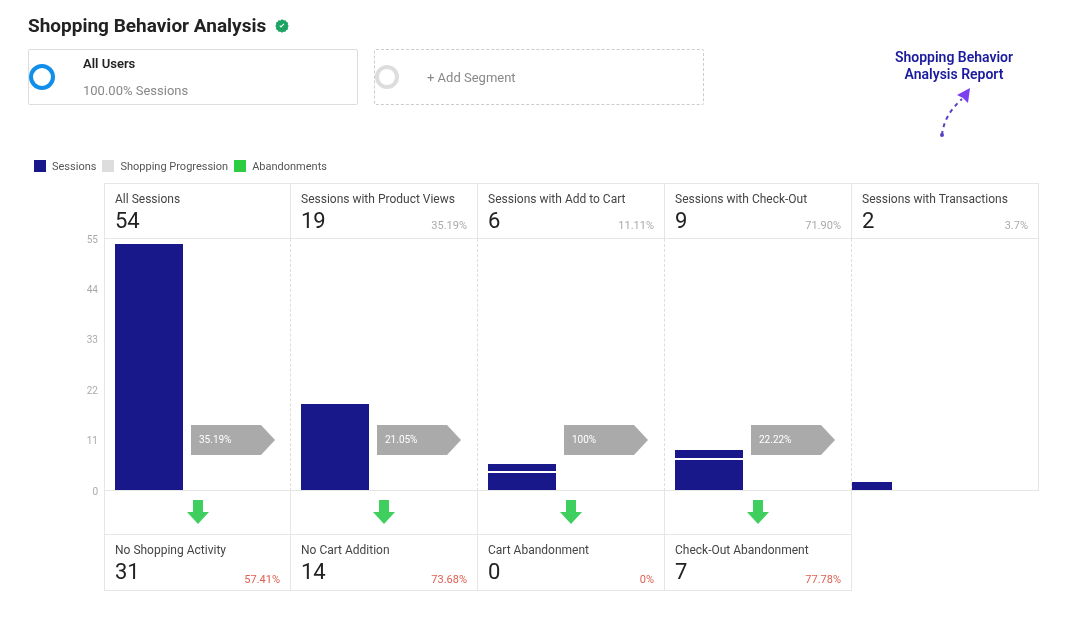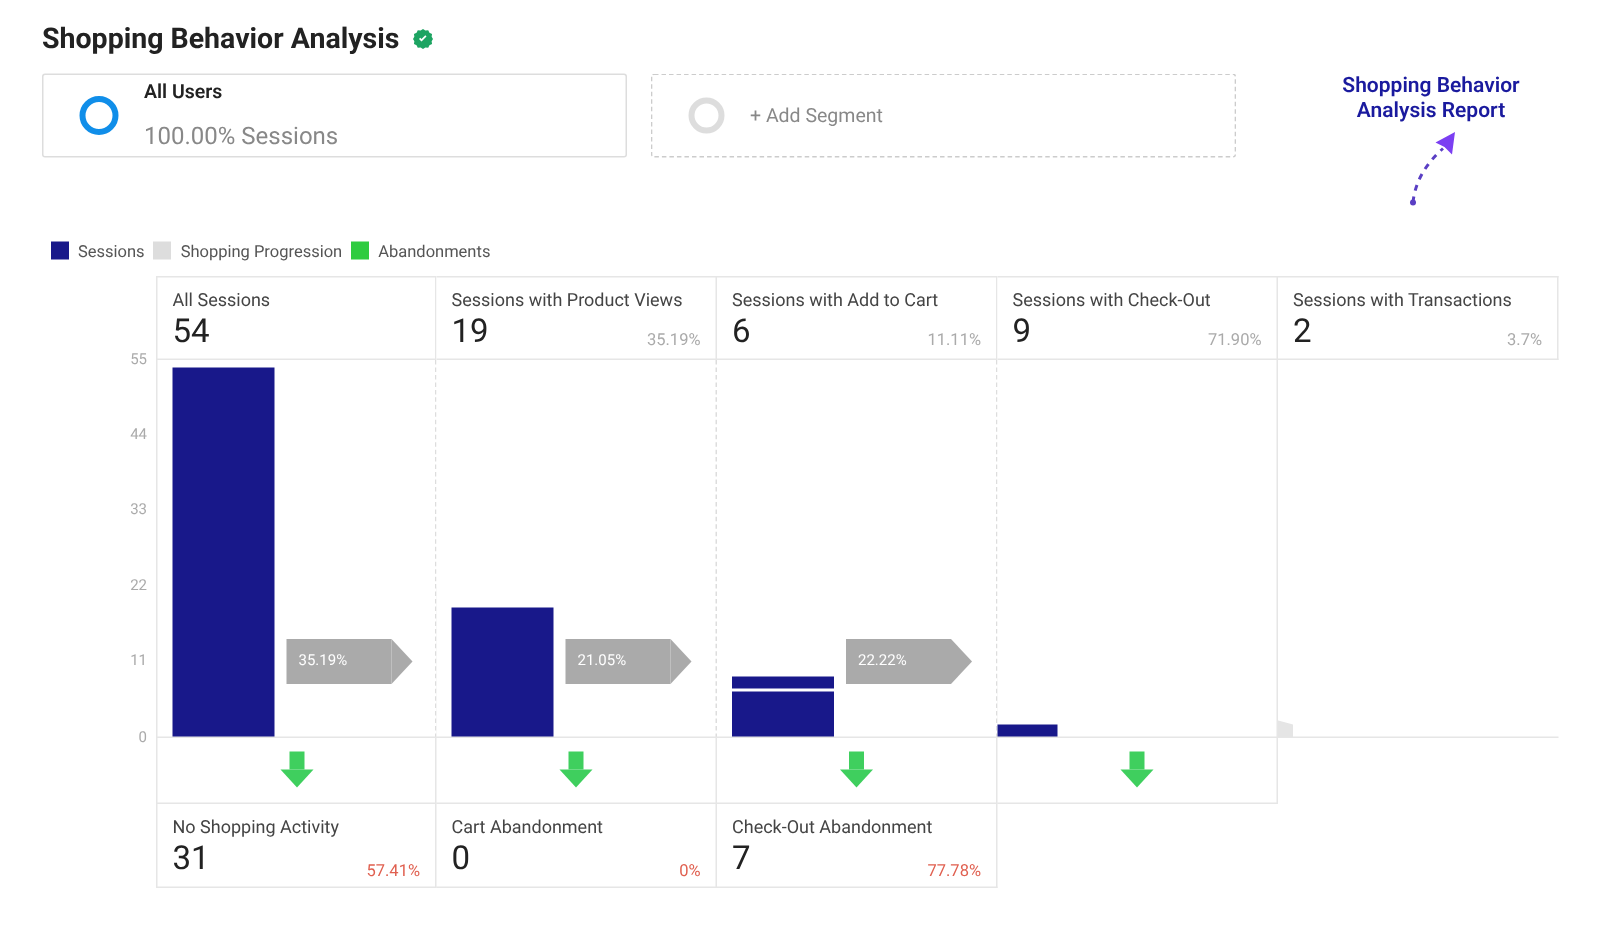--- a/index.html
+++ b/index.html
@@ -2,26 +2,26 @@
 <html><head>
 <meta charset="utf-8">
 <style>
   * { box-sizing: border-box; margin: 0; padding: 0; }
   body { font-family: Roboto, Arial, sans-serif; background: #fff; color: #333; font-size: 13px; width: 1067px; }
   .page { padding: 14px 28px 24px 28px; }
   .title-row { display: flex; align-items: center; gap: 8px; margin-bottom: 12px; }
   .title { font-size: 19px; font-weight: 700; color: #222; }
   .verified-icon { width: 16px; height: 16px; display: inline-flex; align-items: center; justify-content: center; }
   .segments-row { display: flex; gap: 16px; margin-bottom: 12px; align-items: flex-start; }
-  .segment-card { border: 1px solid #ddd; border-radius: 2px; padding: 12px 24px; display: flex; align-items: center; gap: 17px; width: 390px; height: 56px; }
+  .segment-card { border: 1px solid #ddd; border-radius: 2px; padding: 12px 0; display: flex; align-items: center; gap: 28px; width: 330px; height: 56px; }
   .seg-circle { width: 26px; height: 26px; border: 4px solid #108ee9; border-radius: 50%; }
   .seg-add-circle { width: 24px; height: 24px; border: 4px solid #ddd; border-radius: 50%; }
   .seg-text { display: flex; flex-direction: column; }
   .seg-name { font-size: 13px; font-weight: 600; color: #222; }
-  .seg-sub { font-size: 16px; color: #888; margin-top: 12px; }
+  .seg-sub { font-size: 13px; color: #888; margin-top: 12px; }
   .add-seg { border: 1px dashed #ccc; color: #888; font-size: 13px; }
   .report-link { margin-left: auto; text-align: center; position: relative; padding-right: 10px; }
   .report-link-text { color: #1a1a9e; font-weight: 600; font-size: 14px; line-height: 1.2; }
   .legend-row { display: flex; gap: 6px; align-items: center; font-size: 11px; color: #555; margin-bottom: 10px; padding-left: 6px; }
   .legend-item { display: flex; align-items: center; gap: 6px; }
   .sw { width: 12px; height: 12px; }
   .sw-sessions { background: #18188a; }
   .sw-prog { background: #ddd; }
   .sw-aband { background: #2ecc40; }
 
@@ -164,20 +164,27 @@
             <span>35.19%</span>
           </div>
       </div>
       <div class="chart-cell">
         <div class="bar" style="height:87px;"></div>
         <div class="prog-arrow" style="left:86px; bottom:36px; width:70px;">
             <span>21.05%</span>
           </div>
       </div>
       <div class="chart-cell">
+        <div class="bar" style="height:27px;"></div>
+        <div style="position:absolute; left:10px; bottom:18px; width:68px; height:2px; background:#fff;"></div>
+        <div class="prog-arrow" style="left:86px; bottom:36px; width:70px;">
+            <span>100%</span>
+          </div>
+      </div>
+      <div class="chart-cell">
         <div class="bar" style="height:41px;"></div>
         <div style="position:absolute; left:10px; bottom:31px; width:68px; height:2px; background:#fff;"></div>
         <div class="prog-arrow" style="left:86px; bottom:36px; width:70px;align-items:center;">
             <span>22.22%</span>
           </div>
       </div>
       <div class="chart-cell" style="border-right:1px solid #e6e6e6;">
         <div class="transaction-bar" style="height:9px;"></div>
       </div>
 
@@ -222,20 +229,25 @@
     </div>
 
     <div class="columns">
       <div class="spacer-76"></div>
       <div class="aband-head first">
         <div class="stage-label">No Shopping Activity</div>
         <div class="stage-value">31</div>
         <div class="aband-pct">57.41%</div>
       </div>
       <div class="aband-head">
+        <div class="stage-label">No Cart Addition</div>
+        <div class="stage-value">14</div>
+        <div class="aband-pct">73.68%</div>
+      </div>
+      <div class="aband-head">
         <div class="stage-label">Cart Abandonment</div>
         <div class="stage-value">0</div>
         <div class="aband-pct">0%</div>
       </div>
       <div class="aband-head">
         <div class="stage-label">Check-Out Abandonment</div>
         <div class="stage-value">7</div>
         <div class="aband-pct">77.78%</div>
       </div>
       <div></div>

